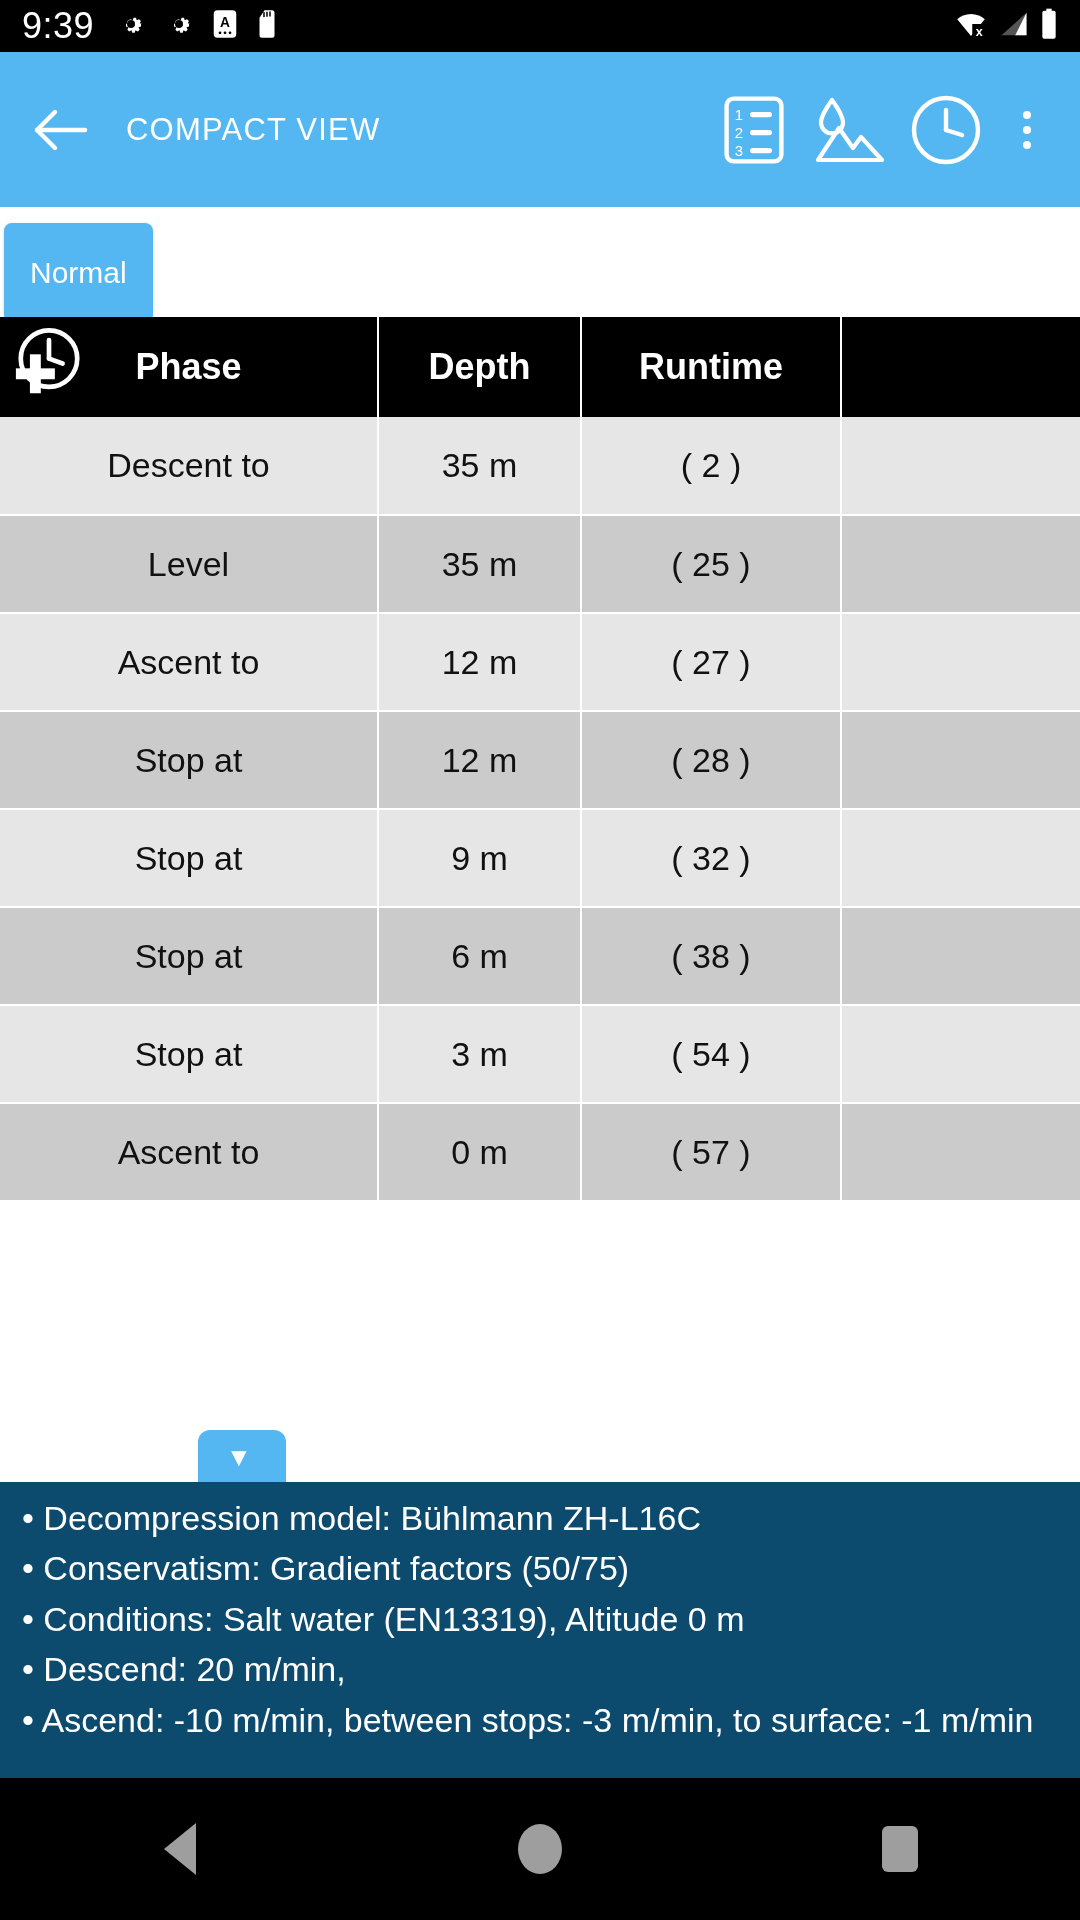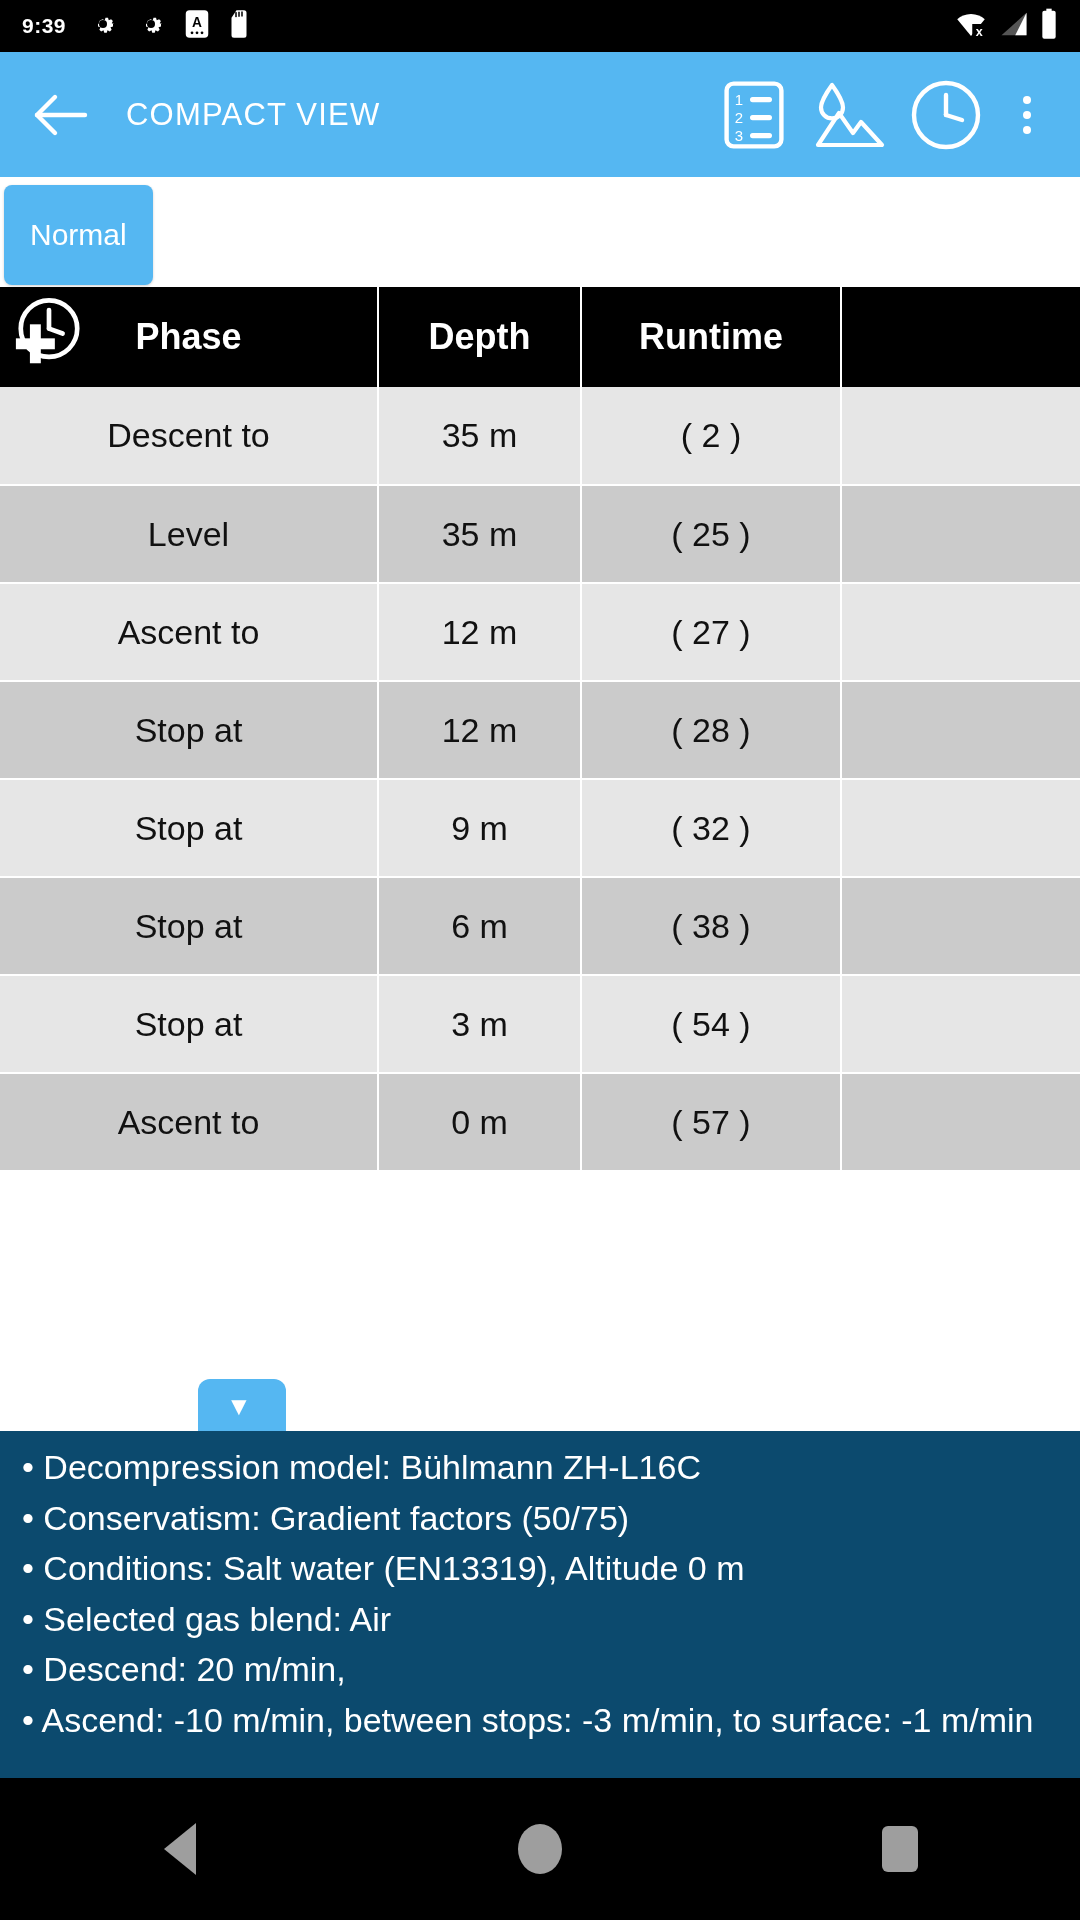--- a/index.html
+++ b/index.html
@@ -9,43 +9,43 @@
     background:#ffffff;
     overflow:hidden;
     position:relative;
   }
 
   
   #status-bar {
     height:52px; background:#000; color:#fff;
     display:flex; align-items:center; padding:0 22px;
   }
-  #status-clock { font-size:21px; letter-spacing:0.5px; font-weight:700; }
+  #status-clock { font-size:36px; letter-spacing:0.5px; font-weight:400; }
   .status-left-icons { display:flex; align-items:center; gap:18px; margin-left:22px; }
   .status-right-icons { margin-left:auto; display:flex; align-items:center; gap:10px; }
   .sicon { display:block; }
 
   
   #app-bar {
-    height:125px; background:#55b7f2;
+    height:155px; background:#55b7f2;
     display:flex; align-items:center; padding:0 18px;
   }
   #back-button { width:86px; height:86px; display:flex; align-items:center; justify-content:center; flex:0 0 auto; }
   #app-title {
     color:#fff; font-size:31px; letter-spacing:1.2px;
     flex:0 0 auto; margin-left:22px; font-weight:400;
   }
   .appbar-actions { margin-left:auto; display:flex; align-items:center; }
   .action-btn { width:96px; height:96px; display:flex; align-items:center; justify-content:center; }
   #overflow-button { width:58px; height:96px; display:flex; flex-direction:column;
      align-items:center; justify-content:center; gap:7px; margin-left:4px; margin-right:6px;}
   #overflow-button i { width:8px; height:8px; background:#fff; border-radius:50%; display:block;}
 
   
-  #tab-strip { height:110px; background:#fff; display:flex; align-items:flex-start; padding-top:8px; }
+  #tab-strip { height:110px; background:#fff; display:flex; align-items:flex-start; padding-top:16px; }
   #tab-normal {
     background:#55b7f2; color:#fff; font-size:30px;
     border-radius:8px 8px 8px 8px;
     padding:0 26px; height:100px; display:flex; align-items:center;
     margin-left:4px; box-shadow:0 1px 3px rgba(0,0,0,0.18);
   }
 
   
   #dive-table { width:1080px; border-collapse:collapse; table-layout:fixed; }
   #dive-table col.c-phase   { width:378px; }
@@ -293,21 +293,20 @@
 </table>
 
 <div id="info-wrap">
   <div id="info-header">
     <span id="info-caret">▼</span>
   </div>
   <div id="info-body">
       <div class="line">• Decompression model: Bühlmann ZH-L16C</div>
       <div class="line">• Conservatism: Gradient factors (50/75)</div>
       <div class="line">• Conditions: Salt water (EN13319), Altitude 0 m</div>
-      <div class="line">• Selected gas blend: Air</div>
       <div class="line">• Descend: 20 m/min,</div>
       <div class="line">• Ascend: -10 m/min, between stops: -3 m/min, to surface: -1 m/min</div>
     </div>
 </div>
 
 <div id="nav-bar">
   <div class="nav-btn">
     <div id="nav-back-triangle"></div>
   </div>
   <div class="nav-btn">

